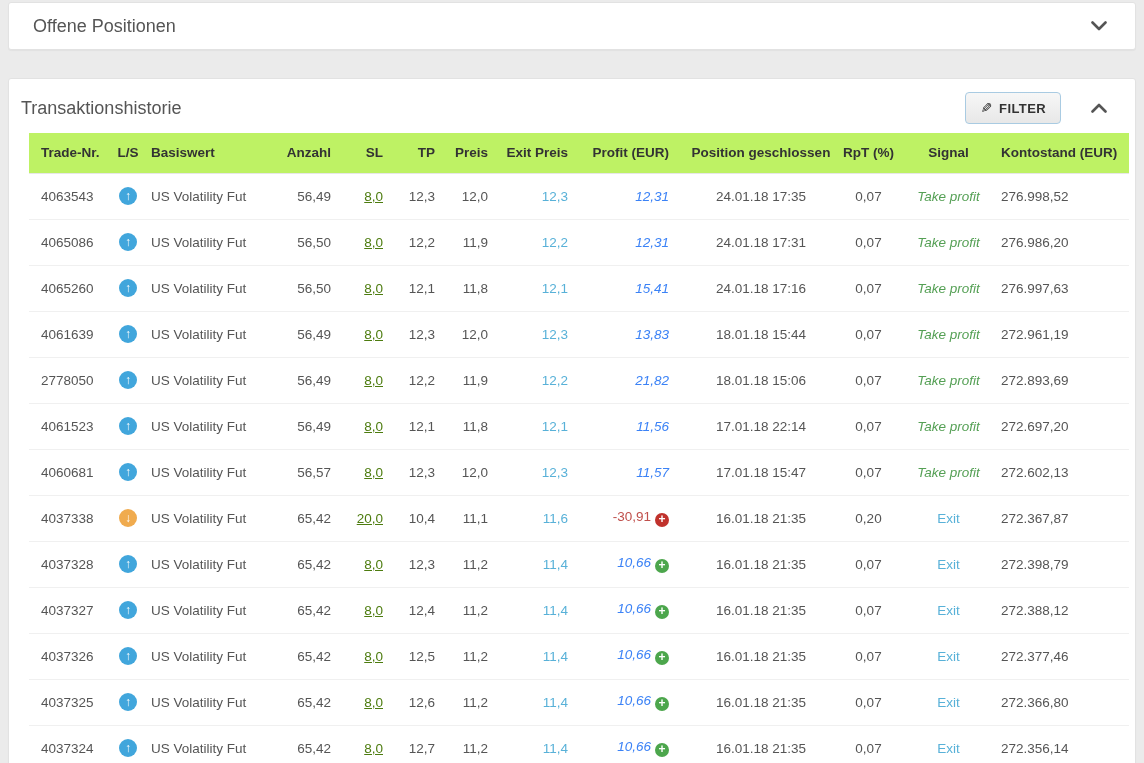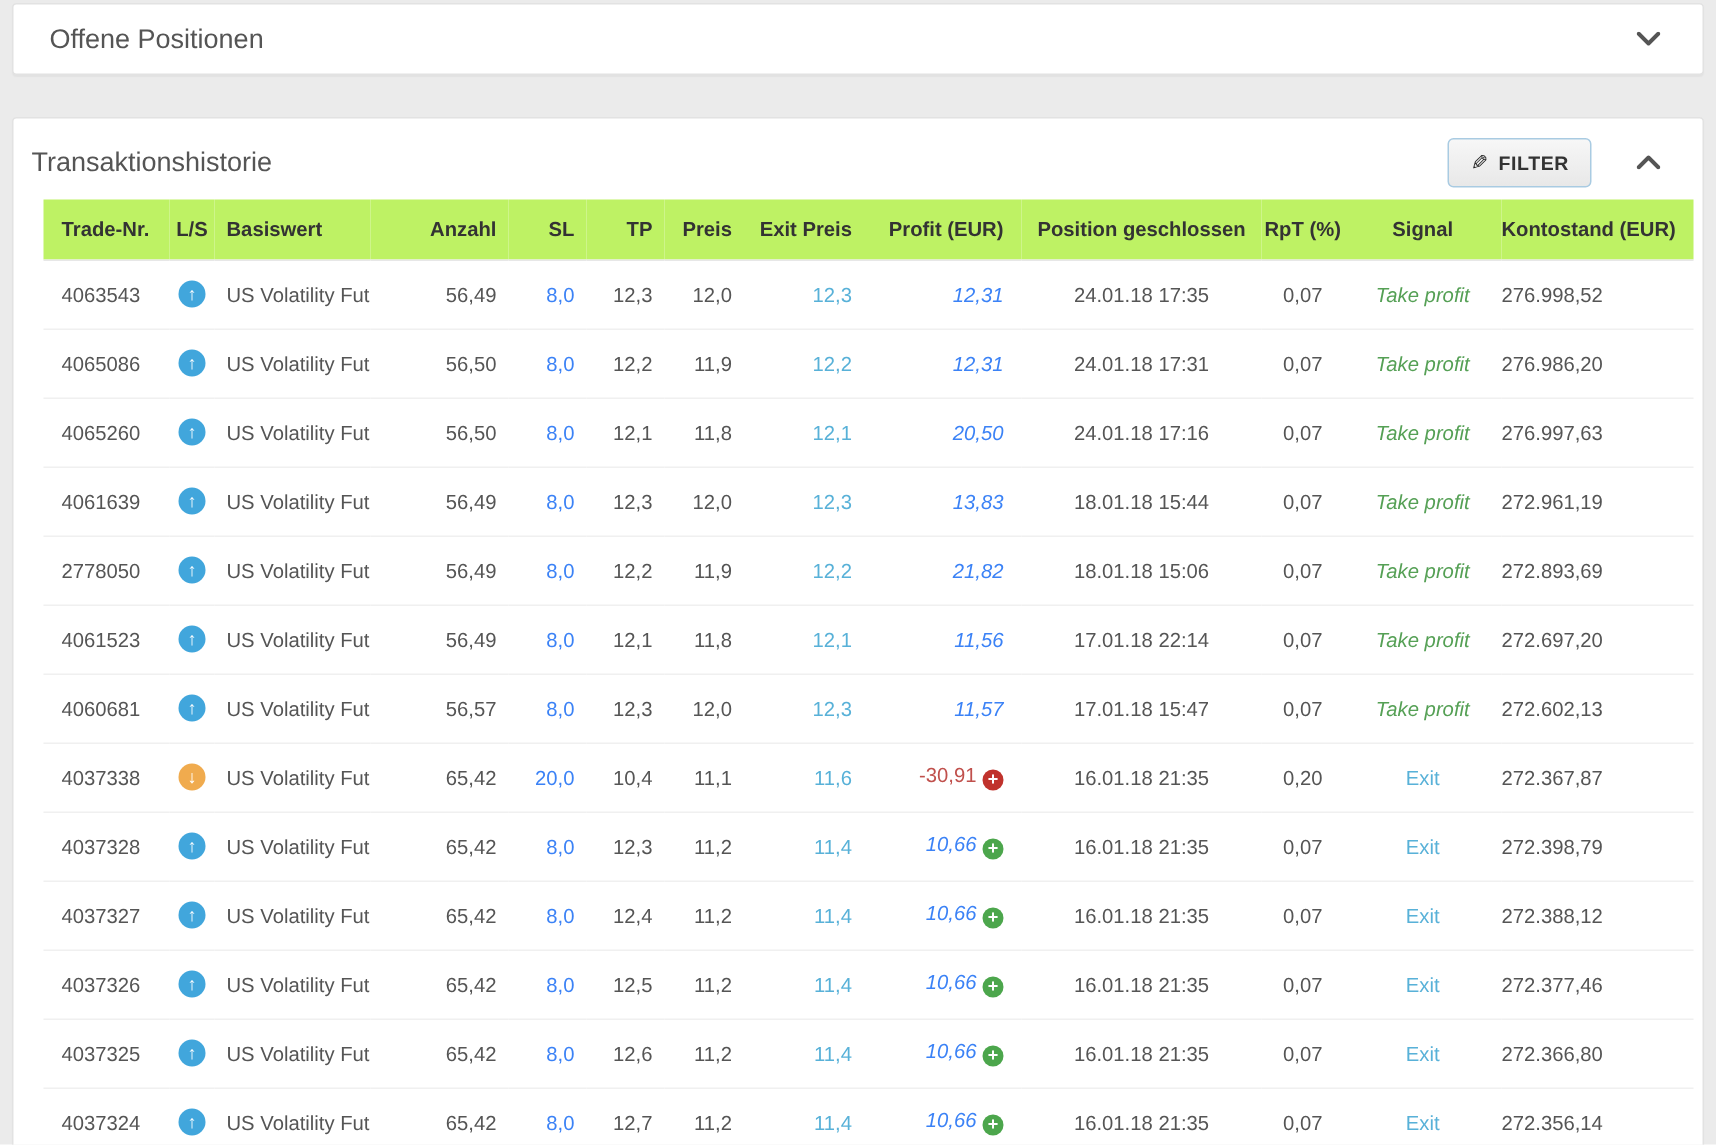--- a/index.html
+++ b/index.html
@@ -76,21 +76,21 @@
   }
   tbody tr:last-child td { border-bottom: none; }
 
   .a-left   { text-align: left;  padding-left: 12px; }
   .a-left2  { text-align: left;  padding-left: 8px; }
   .a-right  { text-align: right; padding-right: 8px; }
   .a-right-lg { text-align: right; padding-right: 12px; }
   .a-center { text-align: center; }
   .a-konto  { text-align: left; padding-right: 6px; }
 
-  .sl-val { color: #3b82f6; }
+  .sl-val { color: #4d7c0f; text-decoration: underline; }
   .exit-preis-val { color: #58b1d8; cursor: pointer; }
   .profit-val.pos { color: #3b82f6; font-style: italic; }
   .profit-val.neg { color: #c0504c; }
   .profit-badge {
     display: none;
     width: 14px; height: 14px;
     border-radius: 50%;
     color: #fff;
     font-size: 12px;
     font-weight: 700;
@@ -216,21 +216,21 @@
   </tr>
           <tr>
     <td class="a-left"><span>4065260</span></td>
     <td class="a-center"><span class="dir-icon long">↑</span></td>
     <td class="a-left2"><span>US Volatility Fut</span></td>
     <td class="a-right"><span>56,50</span></td>
     <td class="a-right"><span class="sl-val">8,0</span></td>
     <td class="a-right"><span>12,1</span></td>
     <td class="a-right"><span>11,8</span></td>
     <td class="a-right"><span class="exit-preis-val">12,1</span></td>
-    <td class="a-right-lg"><span class="profit-val pos">20,50</span></td>
+    <td class="a-right-lg"><span class="profit-val pos">15,41</span></td>
     <td class="a-center"><span>24.01.18 17:16</span></td>
     <td class="a-center"><span>0,07</span></td>
     <td class="a-center"><span class="signal-val take-profit">Take profit</span></td>
     <td class="a-konto"><span>276.997,63</span></td>
   </tr>
           <tr>
     <td class="a-left"><span>4061639</span></td>
     <td class="a-center"><span class="dir-icon long">↑</span></td>
     <td class="a-left2"><span>US Volatility Fut</span></td>
     <td class="a-right"><span>56,49</span></td>

